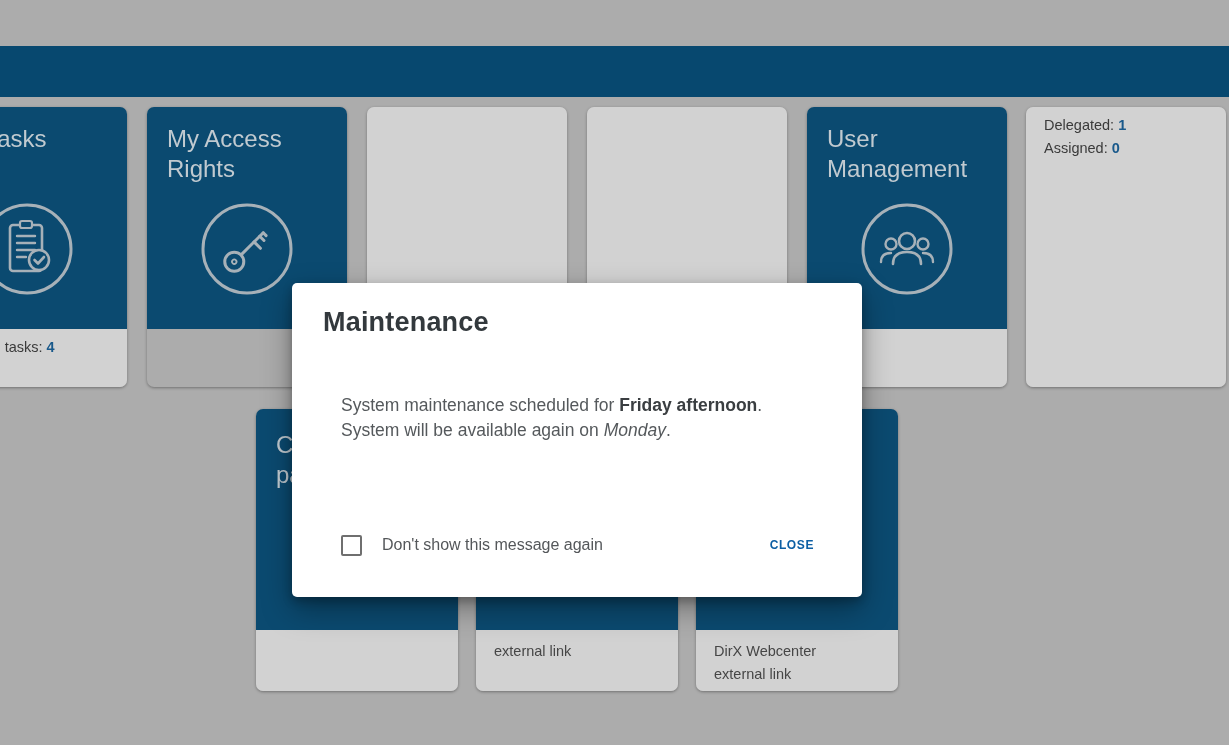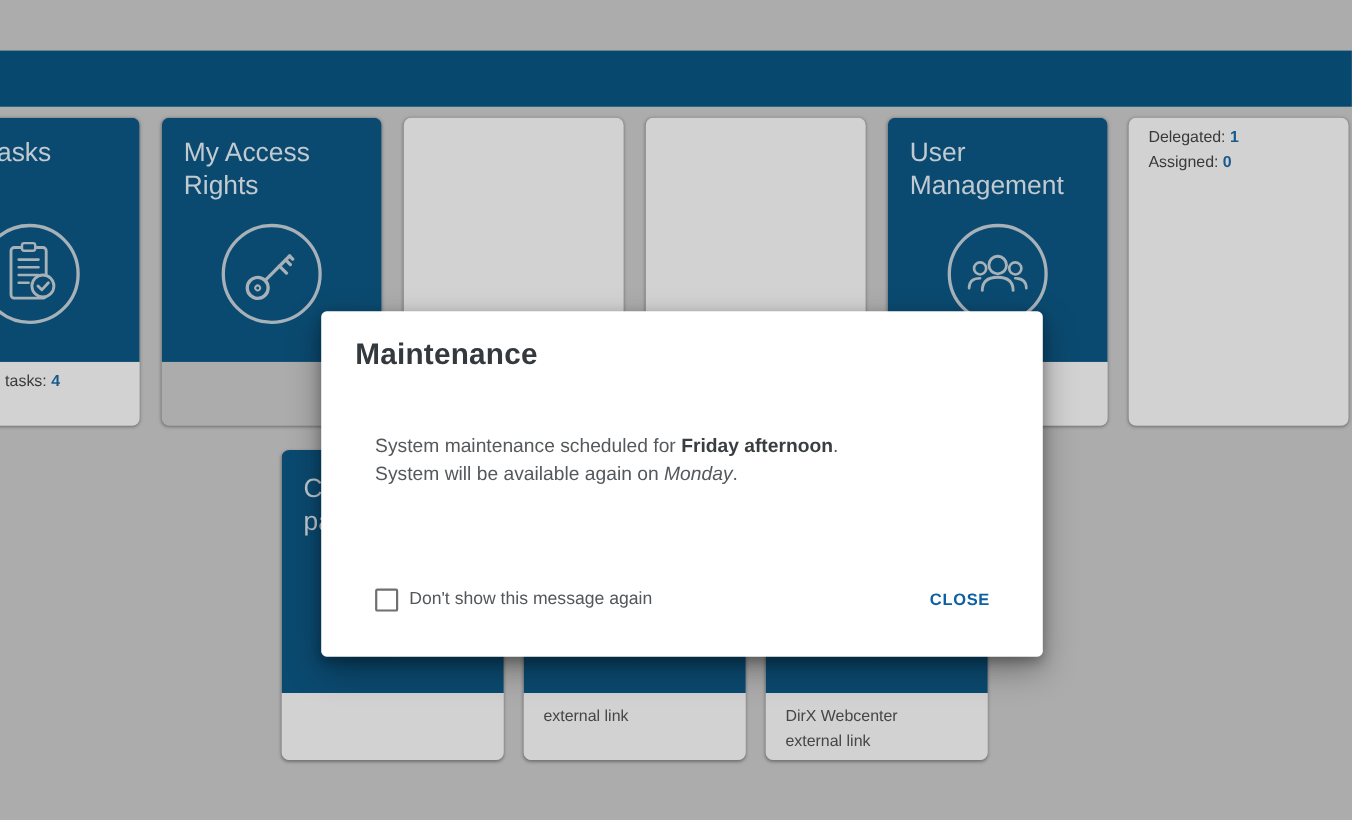--- a/index.html
+++ b/index.html
@@ -29,21 +29,21 @@
   .tile-foot{
     background:#D2D2D2;flex:1 1 auto;padding:10px 18px 0 18px;
     font-size:14.5px;color:#3A3A3A;
   }
   .stat{margin:0 0 7px 0;white-space:nowrap;}
   .stat-value{color:#19598B;font-weight:bold;margin-left:4px;}
   .ext-line{line-height:23px;color:#464646;white-space:nowrap;}
 
   
   .dialog{
-    position:absolute;left:292px;top:283px;width:656px;height:314px;background:#fff;
+    position:absolute;left:292px;top:283px;width:570px;height:314px;background:#fff;
     border-radius:5px;box-shadow:0 12px 30px rgba(0,0,0,.35),0 4px 10px rgba(0,0,0,.25);
     z-index:10;
   }
   .dlg-title{
     position:absolute;left:31px;top:24px;margin:0;
     font-size:27px;font-weight:600;color:#33393D;letter-spacing:.2px;
   }
   .dlg-body{
     position:absolute;left:49px;top:110px;right:30px;
     font-size:17.5px;line-height:24.5px;color:#55595C;
@@ -51,24 +51,24 @@
   .dlg-body b{color:#3A3E41;}
   .dlg-actions{
     position:absolute;left:49px;right:48px;top:250px;height:24px;
     display:flex;align-items:center;justify-content:space-between;
   }
   .cbx-row{display:flex;align-items:center;cursor:pointer;}
   .checkbox{
     width:17px;height:17px;border:2.5px solid #6F6F6F;border-radius:2px;background:#fff;
     flex:0 0 auto;
   }
-  .cbx-label{margin-left:10px;font-size:16px;color:#54575A;white-space:nowrap;}
+  .cbx-label{margin-left:20px;font-size:16px;color:#54575A;white-space:nowrap;}
   .close-btn{
     background:none;border:none;padding:0;cursor:pointer;
-    font-family:inherit;font-size:15px;font-weight:bold;color:#0D5FA4;letter-spacing:.6px;
+    font-family:inherit;font-size:12px;font-weight:bold;color:#0D5FA4;letter-spacing:.6px;
   }
   svg .st{stroke:#A7B1B8;fill:none;stroke-linecap:round;stroke-linejoin:round;}
   svg .fl{fill:#A7B1B8;stroke:none;}
   svg .bg{fill:#0B4A70;}
 </style>
 </head>
 <body>
 
 <div class="top-bar"></div>
 

